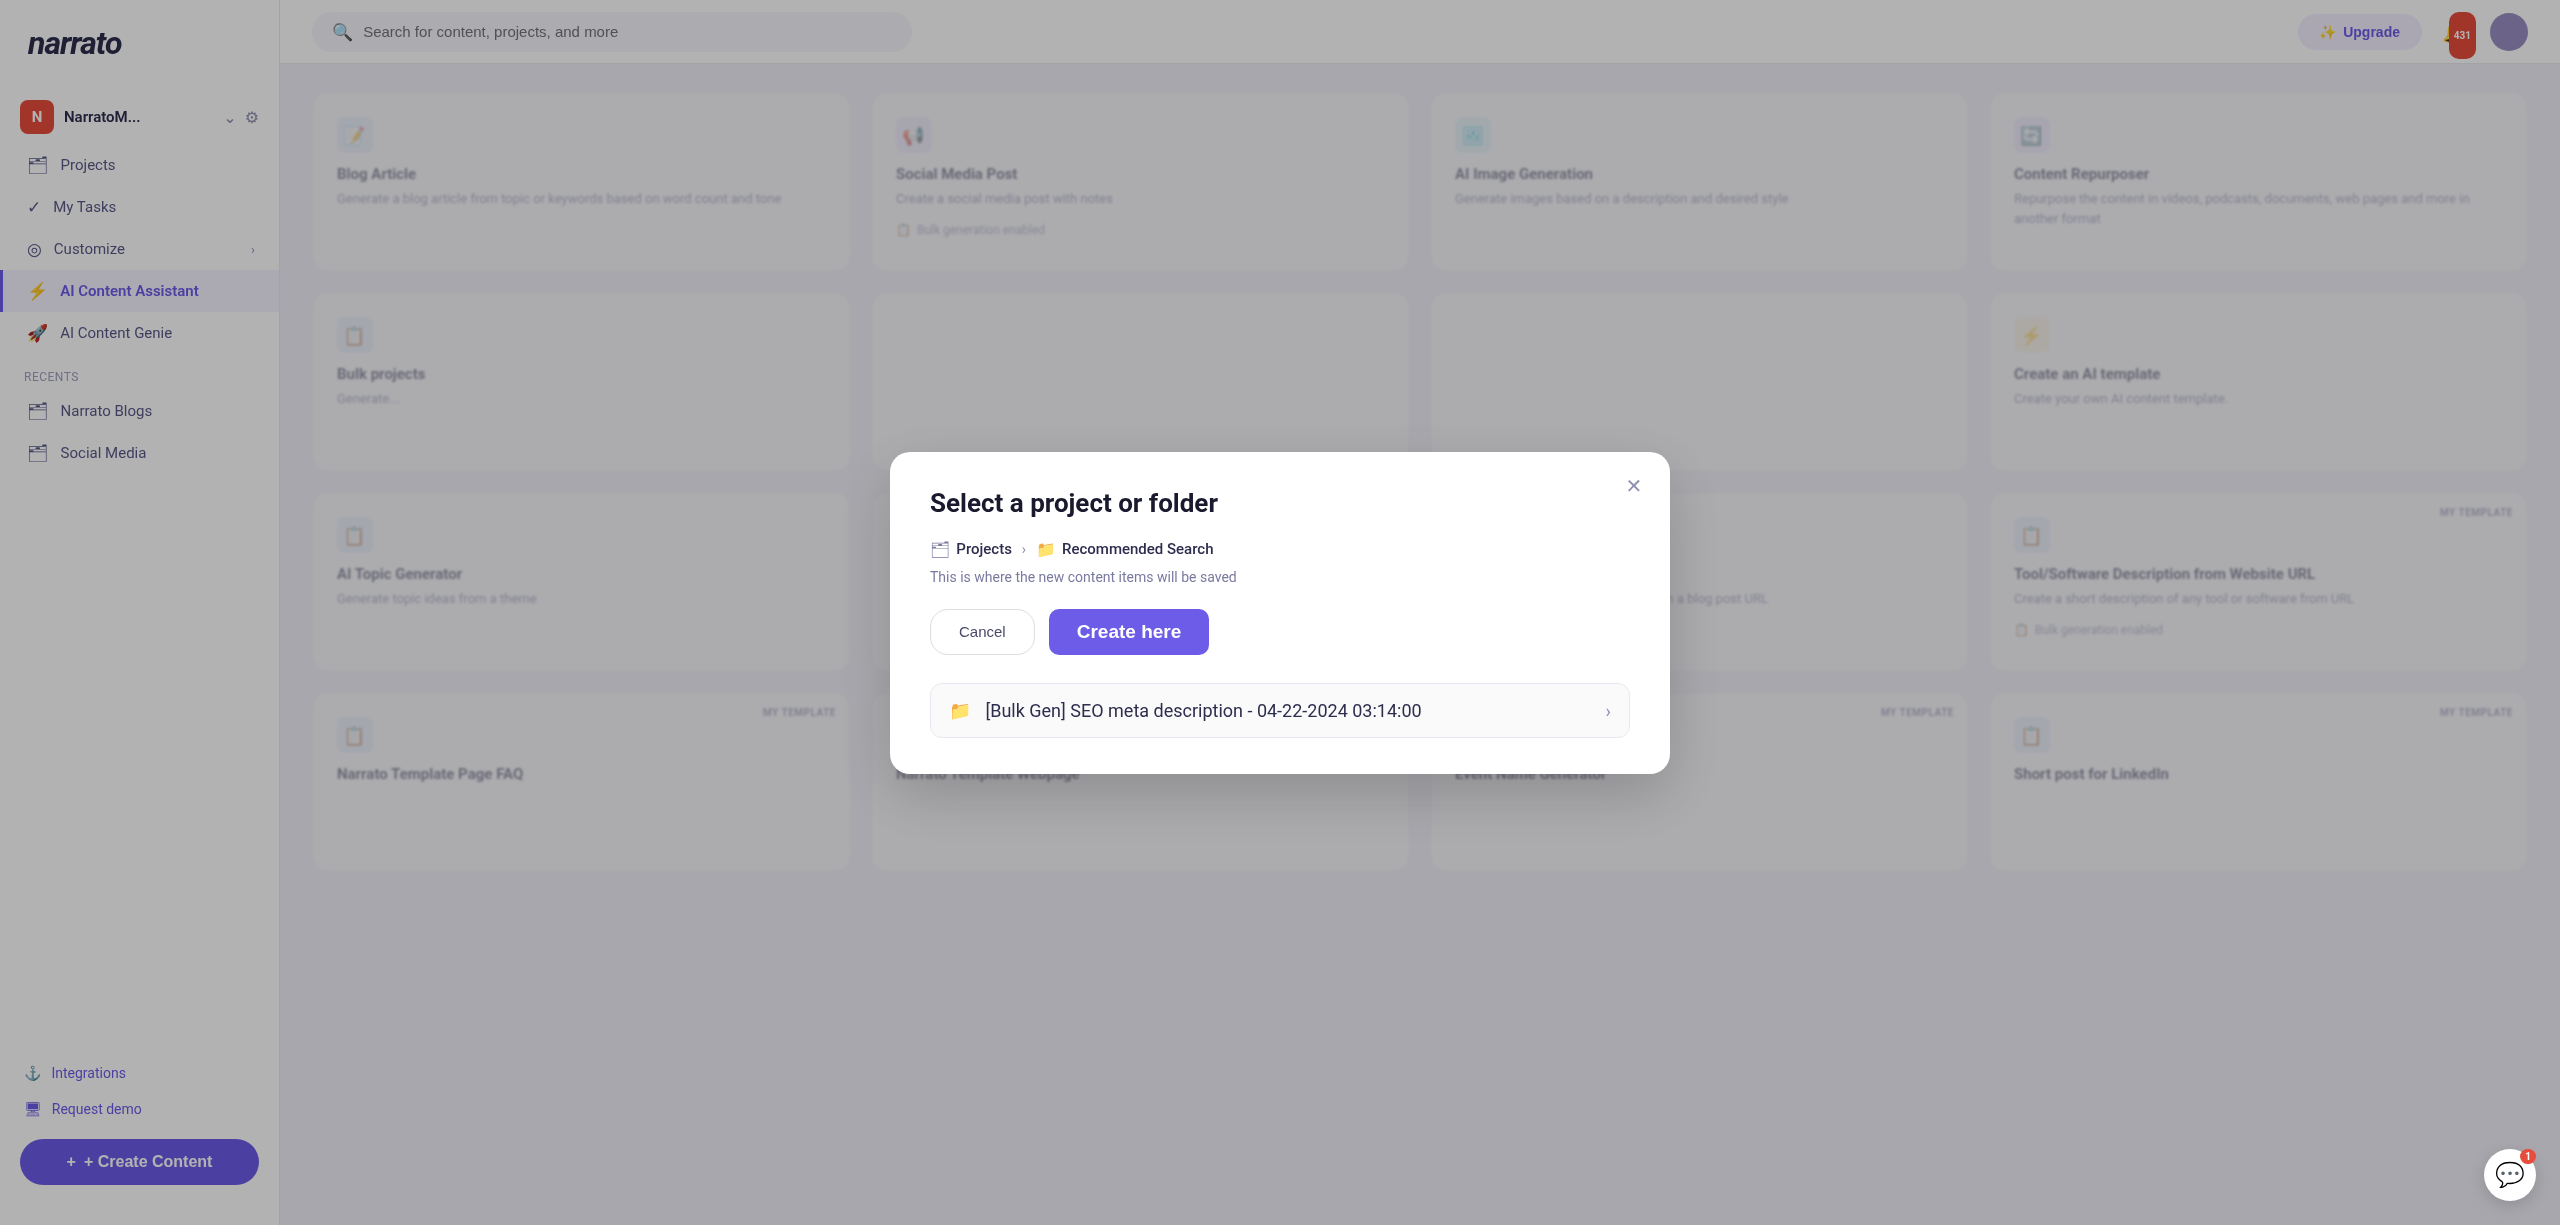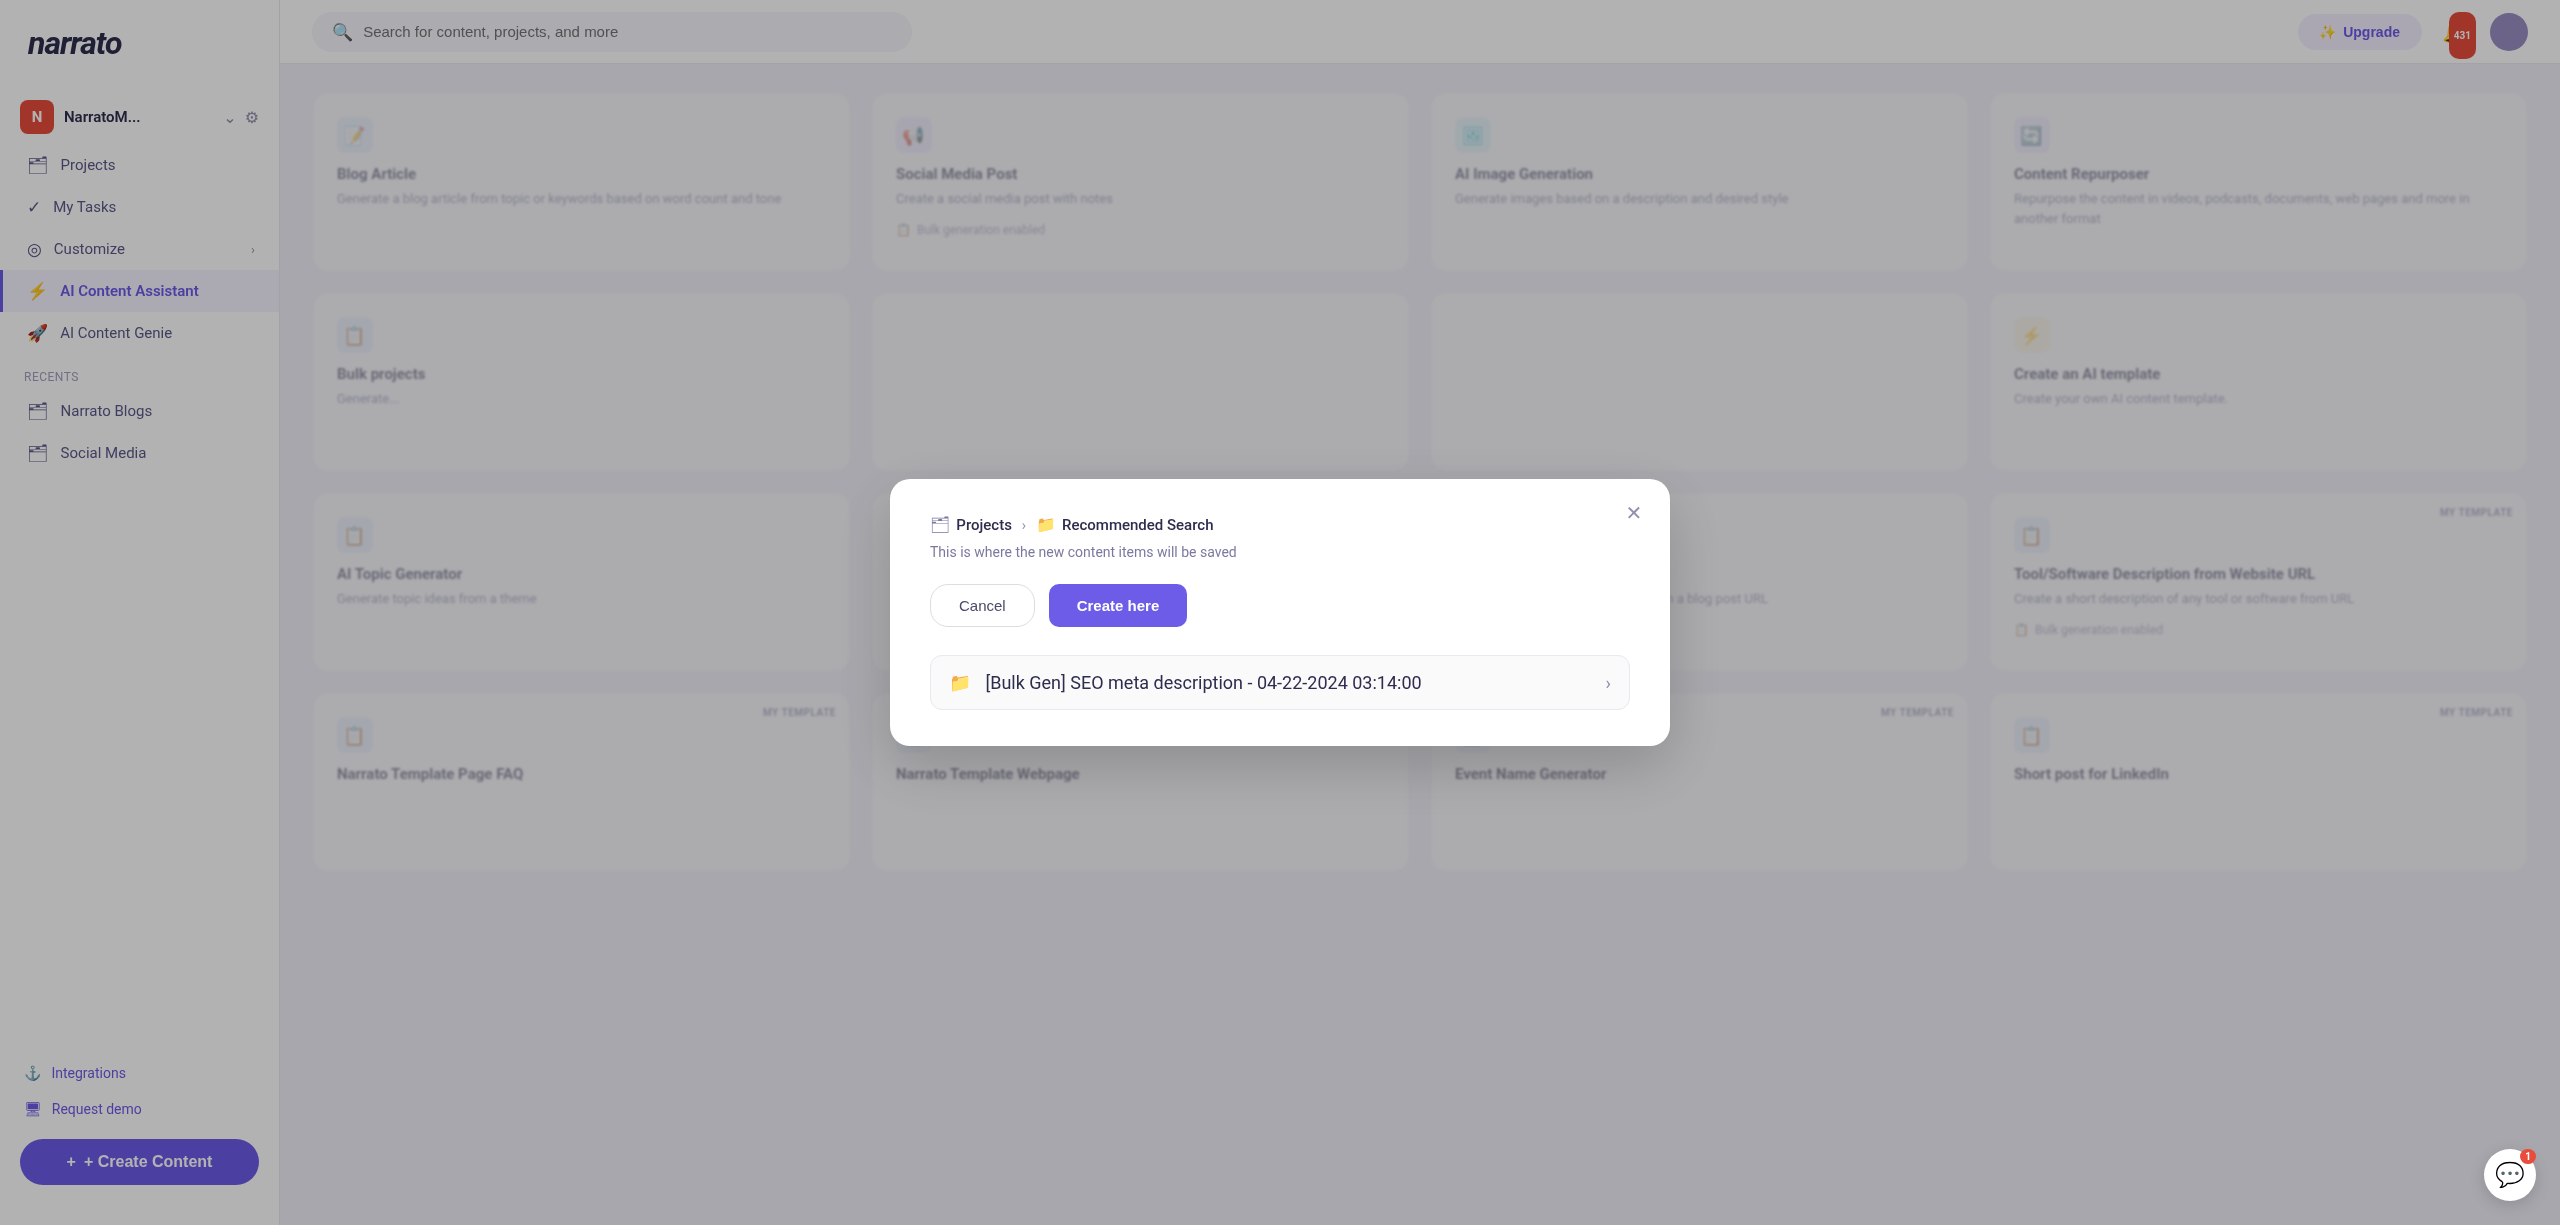--- a/index.html
+++ b/index.html
@@ -298,21 +298,21 @@
       color: #4a4a6a;
       cursor: pointer;
       font-weight: 500;
     }
     .create-here-btn {
       padding: 12px 28px;
       background: #6c5ce7;
       color: #fff;
       border: none;
       border-radius: 10px;
-      font-size: 15px;
+      font-size: 19px;
       font-weight: 600;
       cursor: pointer;
     }
     .sub-location-title {
       font-size: 15px;
       font-weight: 600;
       color: #2d2d4e;
       margin-bottom: 14px;
     }
     .sub-location-item {
@@ -530,20 +530,21 @@
     <div class="my-template-label">MY TEMPLATE</div>
     <div class="card-icon blue">📋</div>
     <div class="card-title">Short post for LinkedIn</div>
   </div>
 </div>
 
 <div class="overlay">
   <div class="modal">
     <button class="modal-close">✕</button>
 
+    <div class="modal-title">Select a project or folder</div>
 
     <div class="breadcrumb-row">
       <span class="breadcrumb-item">
         <span class="breadcrumb-icon">🗂</span>
         <span>Projects</span>
       </span>
       <span class="breadcrumb-arrow">›</span>
       <span class="breadcrumb-sub">
         <span class="breadcrumb-icon">📁</span>
         <span>Recommended Search</span>

